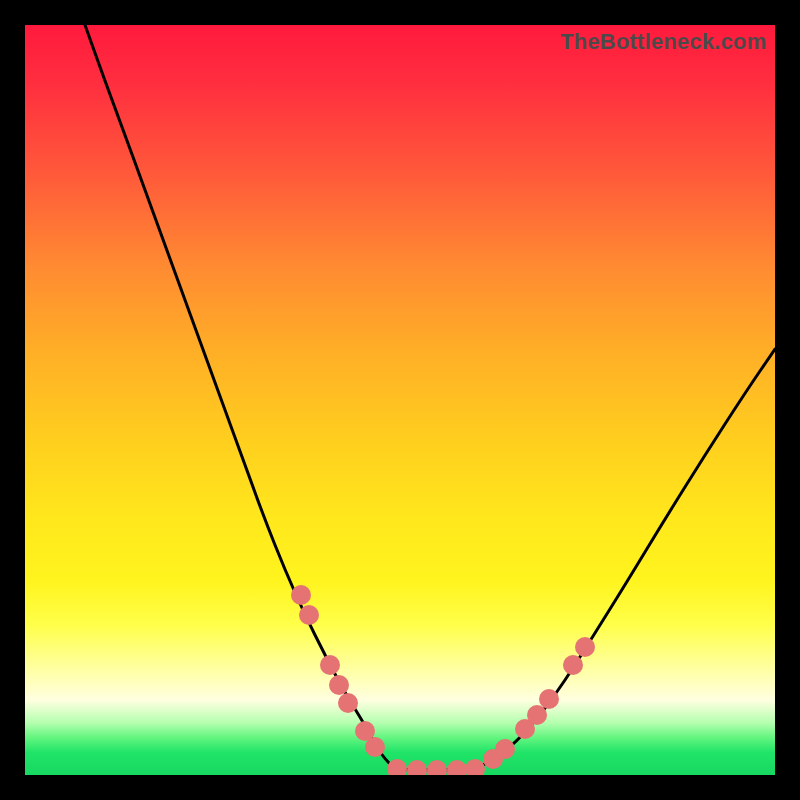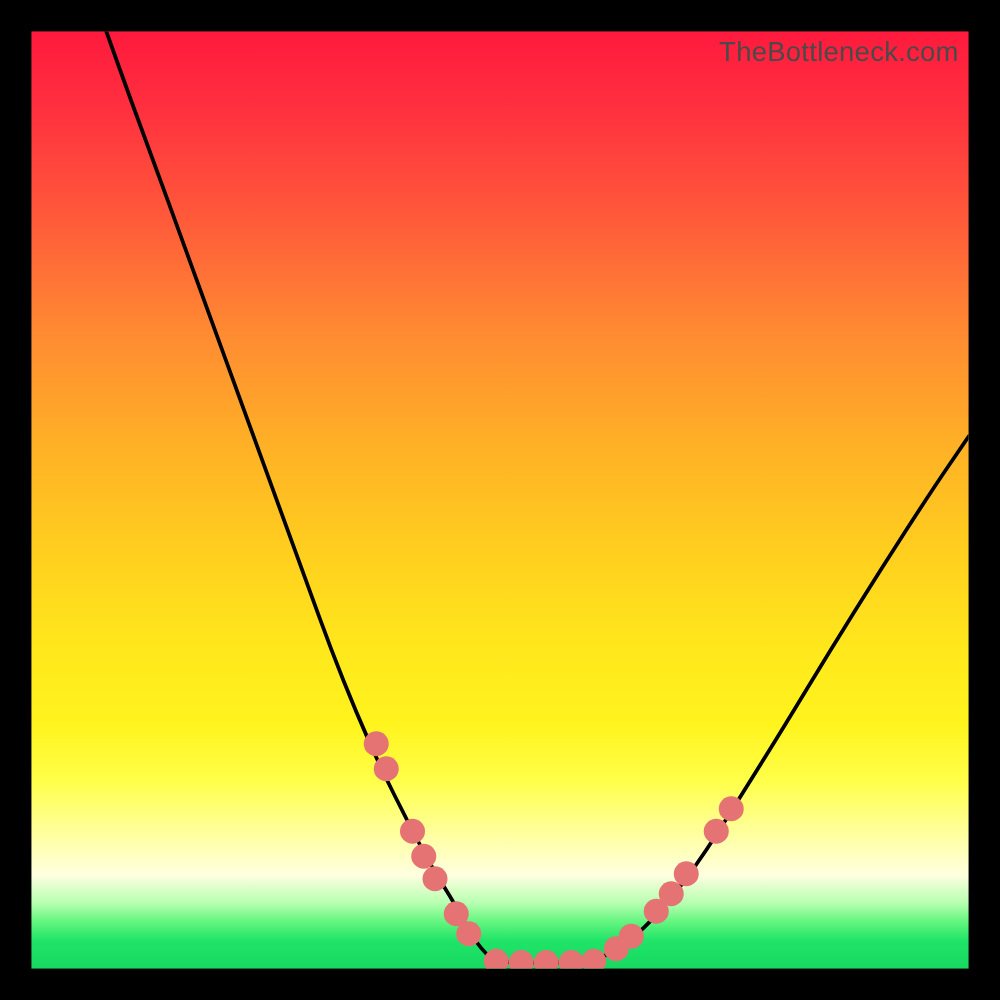--- a/index.html
+++ b/index.html
@@ -51,21 +51,21 @@
       #20e468 97%,
       #17d861 100%
     );
   }
   .watermark {
     position: absolute;
     top: 4px;
     right: 8px;
     color: #4a4a4a;
     font-size: 22px;
-    font-weight: 400;
+    font-weight: 700;
     letter-spacing: 0.2px;
     user-select: none;
   }
   svg.curves {
     position: absolute;
     left: 0;
     top: 0;
     width: 750px;
     height: 750px;
   }

